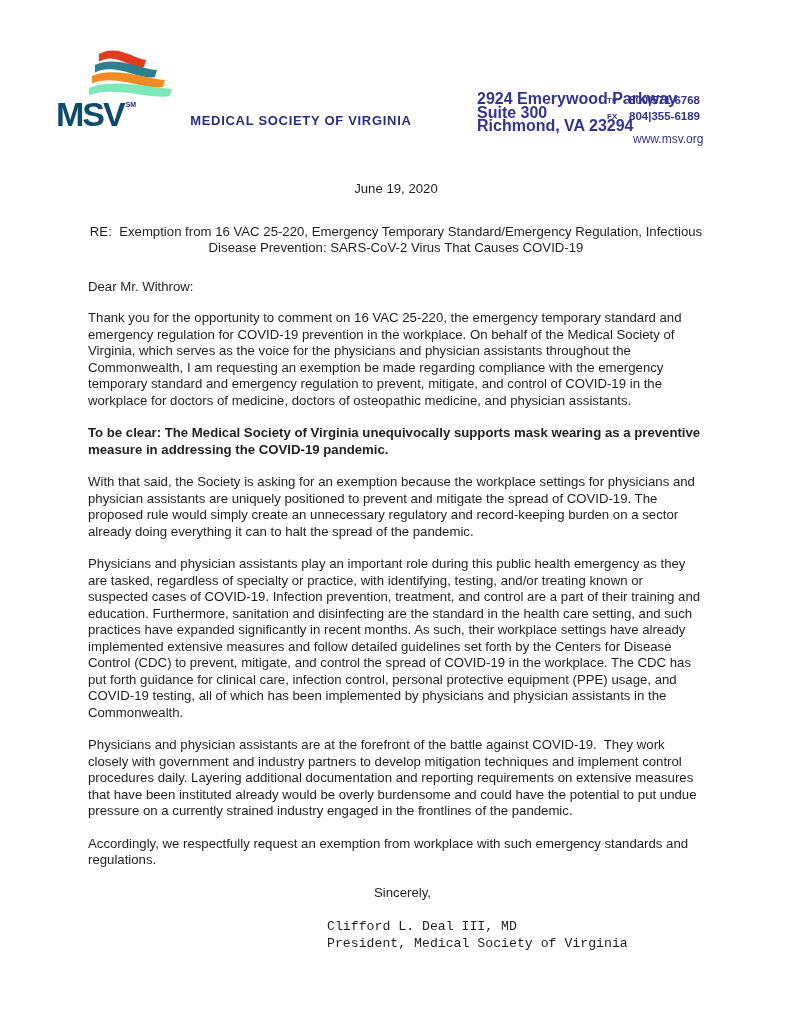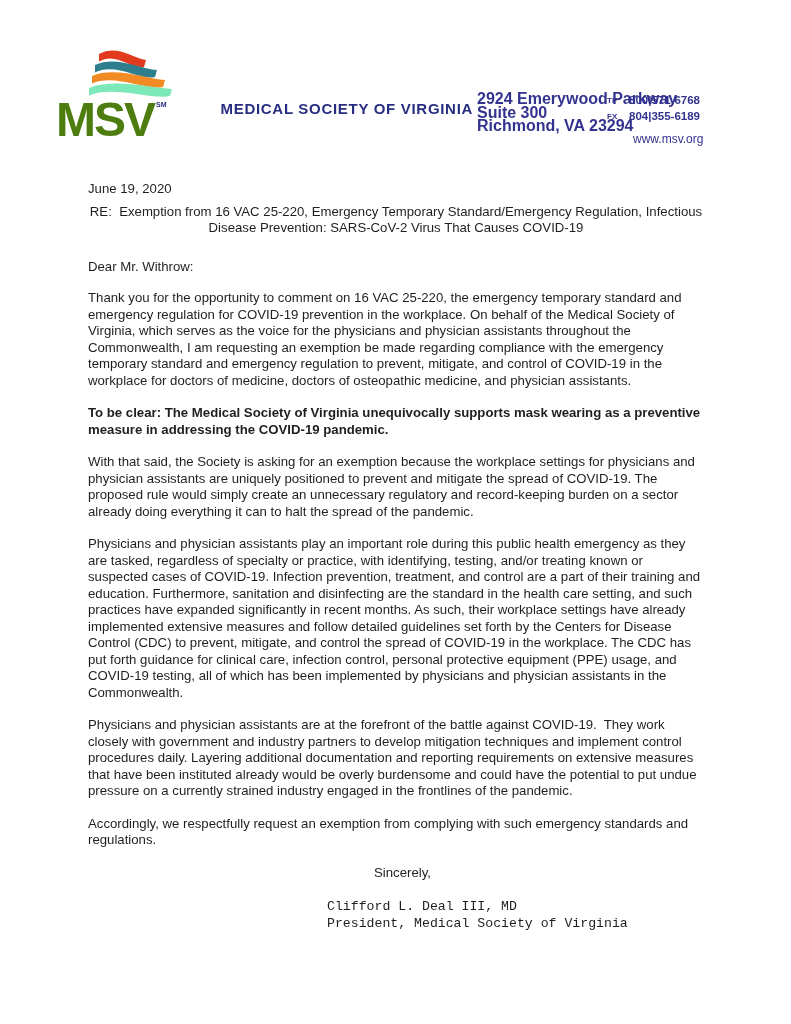--- a/index.html
+++ b/index.html
@@ -23,39 +23,40 @@
     margin-left: 33px;
     width: 95px;
     height: 58px;
   }
   .acronym-row {
     display: flex;
     align-items: flex-start;
     margin-top: -2px;
   }
   .acronym {
-    font-size: 48px;
+    font-size: 34px;
     font-weight: bold;
     letter-spacing: -2px;
     line-height: 0.85;
-    color: #4d7c0f;
+    color: #0c4a6e;
   }
   .service-mark {
     font-size: 7px;
     font-weight: bold;
     color: #272e80;
     margin-top: 1px;
     margin-left: 2px;
   }
   .org-name {
-    font-size: 15px;
+    font-size: 13px;
     font-weight: bold;
     letter-spacing: 0.7px;
     color: #272e80;
     margin-left: 14px;
+    margin-top: 13px;
     white-space: nowrap;
     padding-left: 40px;
   }
 
   .contact {
     position: absolute;
     top: 92px;
     left: 477px;
     width: 240px;
     color: #33338f;
@@ -99,21 +100,22 @@
   
   .letter {
     position: absolute;
     top: 181px;
     left: 88px;
     width: 616px;
     font-size: 13.2px;
     line-height: 16.5px;
   }
   .date-line {
-    margin-bottom: 6px;
+    text-align: center;
+    margin-bottom: 26px;
   }
   .re-line {
     margin-bottom: 22px;
     white-space: pre-wrap;
     text-align: center;
   }
   .salutation { margin-bottom: 15px; }
   .para {
     margin: 0 0 16px 0;
     white-space: pre-wrap;
@@ -169,21 +171,21 @@
     <div class="date-line">June 19, 2020</div>
     <div class="re-line">RE:  Exemption from 16 VAC 25-220, Emergency Temporary Standard/Emergency Regulation, Infectious Disease Prevention: SARS-CoV-2 Virus That Causes COVID-19</div>
     <div class="salutation">Dear Mr. Withrow:</div>
 
     <div>
         <p class="para">Thank you for the opportunity to comment on 16 VAC 25-220, the emergency temporary standard and emergency regulation for COVID-19 prevention in the workplace. On behalf of the Medical Society of Virginia, which serves as the voice for the physicians and physician assistants throughout the Commonwealth, I am requesting an exemption be made regarding compliance with the emergency temporary standard and emergency regulation to prevent, mitigate, and control of COVID-19 in the workplace for doctors of medicine, doctors of osteopathic medicine, and physician assistants.</p>
         <p class="para bold">To be clear: The Medical Society of Virginia unequivocally supports mask wearing as a preventive measure in addressing the COVID-19 pandemic.</p>
         <p class="para">With that said, the Society is asking for an exemption because the workplace settings for physicians and physician assistants are uniquely positioned to prevent and mitigate the spread of COVID-19. The proposed rule would simply create an unnecessary regulatory and record-keeping burden on a sector already doing everything it can to halt the spread of the pandemic.</p>
         <p class="para">Physicians and physician assistants play an important role during this public health emergency as they are tasked, regardless of specialty or practice, with identifying, testing, and/or treating known or suspected cases of COVID-19. Infection prevention, treatment, and control are a part of their training and education. Furthermore, sanitation and disinfecting are the standard in the health care setting, and such practices have expanded significantly in recent months. As such, their workplace settings have already implemented extensive measures and follow detailed guidelines set forth by the Centers for Disease Control (CDC) to prevent, mitigate, and control the spread of COVID-19 in the workplace. The CDC has put forth guidance for clinical care, infection control, personal protective equipment (PPE) usage, and COVID-19 testing, all of which has been implemented by physicians and physician assistants in the Commonwealth.</p>
         <p class="para">Physicians and physician assistants are at the forefront of the battle against COVID-19.  They work closely with government and industry partners to develop mitigation techniques and implement control procedures daily. Layering additional documentation and reporting requirements on extensive measures that have been instituted already would be overly burdensome and could have the potential to put undue pressure on a currently strained industry engaged in the frontlines of the pandemic.</p>
-        <p class="para">Accordingly, we respectfully request an exemption from complying with such emergency standards and regulations.</p>
+        <p class="para">Accordingly, we respectfully request an exemption from workplace with such emergency standards and regulations.</p>
       </div>
 
     <div class="signature-block">
       <div class="closing">Sincerely,</div>
       <div class="signer-name">Clifford L. Deal III, MD</div>
       <div class="signer-title">President, Medical Society of Virginia</div>
     </div>
 
   </div>
 

